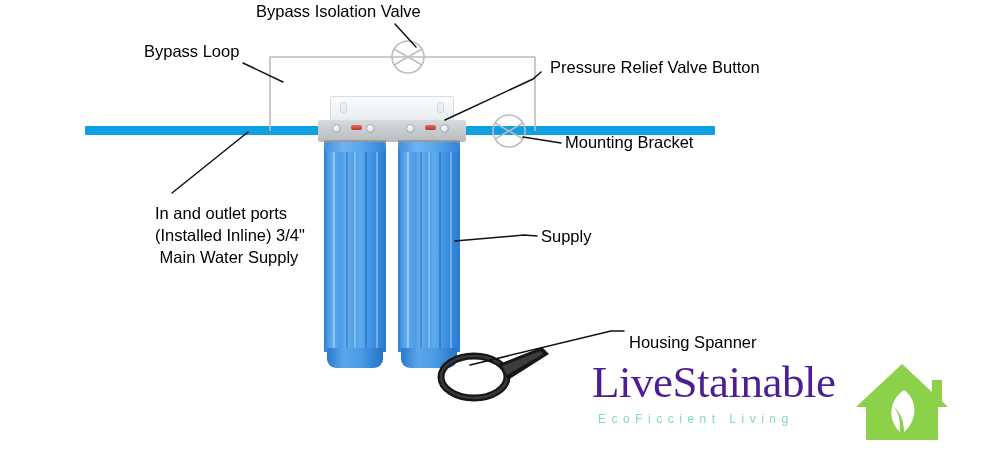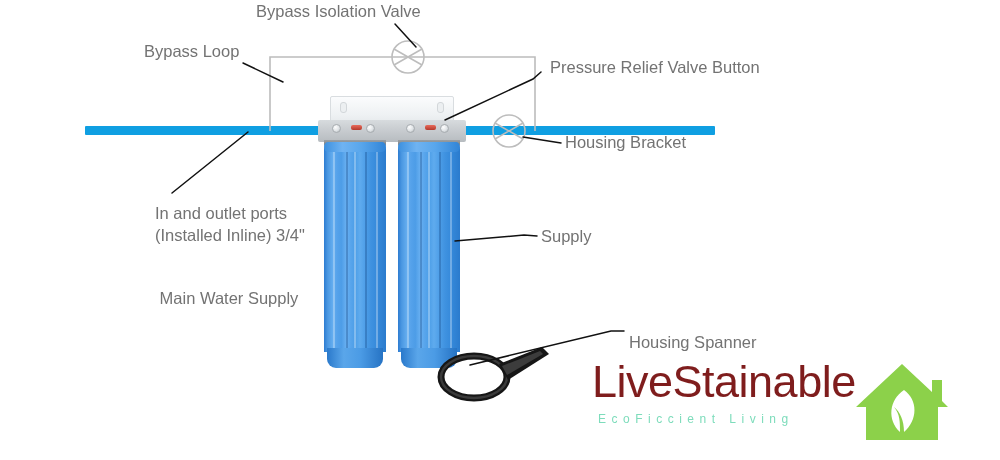--- a/index.html
+++ b/index.html
@@ -10,21 +10,21 @@
   #stage {
     position: relative;
     width: 1000px;
     height: 460px;
     background: #ffffff;
     overflow: hidden;
     font-family: "Liberation Sans", sans-serif;
   }
   .lbl {
     position: absolute;
-    color: #737373;
+    color: #000000;
     font-size: 16.5px;
     line-height: 22px;
     white-space: pre;
     font-family: "Liberation Sans", sans-serif;
   }
   .svg-layer {
     position: absolute;
     left: 0;
     top: 0;
     width: 1000px;
@@ -200,24 +200,24 @@
     position: absolute;
     left: 592px;
     top: 356px;
     width: 400px;
     height: 96px;
   }
   #logo-word {
     position: absolute;
     left: 0;
     top: 0;
-    font-family: Liberation Sans, sans-serif;
+    font-family: Liberation Serif, serif;
     font-size: 45px;
     font-weight: 400;
-    color: #7f1d1d;
+    color: #4c1d95;
     letter-spacing: -0.5px;
     white-space: pre;
   }
   #logo-tag {
     position: absolute;
     left: 6px;
     top: 56px;
     font-family: Liberation Sans, sans-serif;
     font-size: 12px;
     color: #7ddcbb;
@@ -315,30 +315,30 @@
       <path d="M172 193 L248 132"></path>
     </g>
   </svg>
 
   <div class="lbl" style="left:256px; top:0px;">Bypass Isolation Valve</div>
 
   <div class="lbl" style="left:144px; top:40px;">Bypass Loop</div>
 
   <div class="lbl" style="left:550px; top:56px;text-align:right;">Pressure Relief Valve Button</div>
 
-  <div class="lbl" style="left:565px; top:131px;">Housing Bracket</div>
+  <div class="lbl" style="left:565px; top:131px;">Mounting Bracket</div>
 
   <div class="lbl" style="left:541px; top:225px;">Supply</div>
 
   <div class="lbl" style="left:629px; top:331px;">Housing Spanner</div>
 
   <div style="position:absolute; left:155px; top:202px; width:290px;">
     <div class="lbl" style="position:static;">In and outlet ports</div>
     <div class="lbl" style="position:static;">(Installed Inline) 3/4"</div>
-    <div class="lbl" style="position:static;margin-top:41px;"> Main Water Supply</div>
+    <div class="lbl" style="position:static;"> Main Water Supply</div>
   </div>
 
   <div id="logo">
     <div id="logo-word">LiveStainable</div>
     <div id="logo-tag">EcoFiccient Living</div>
     <svg id="logo-house" viewBox="0 0 96 82">
       <path d="M48 2 L78 30 L78 18 L88 18 L88 39 L94 45 L84 45 L84 78 L12 78 L12 45 L2 45 Z" fill="#8cd14a"></path>
       <path d="M50 28 C64 38 64 58 50 70 C50 58 46 50 40 45 C46 52 46 60 46 70 C33 58 35 38 50 28 Z" fill="#ffffff"></path>
     </svg>
   </div>

